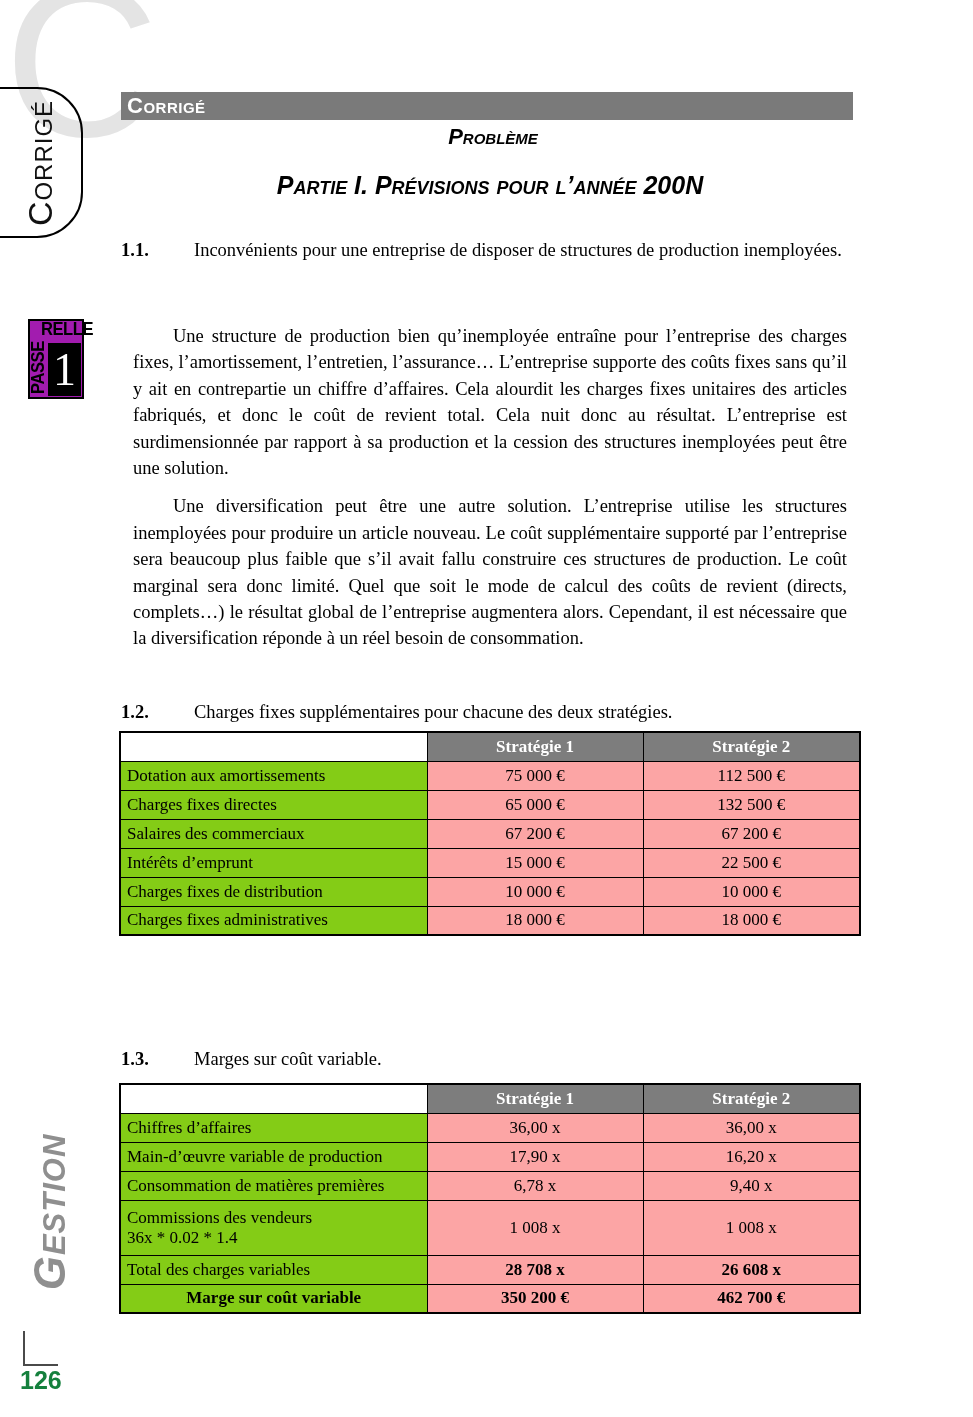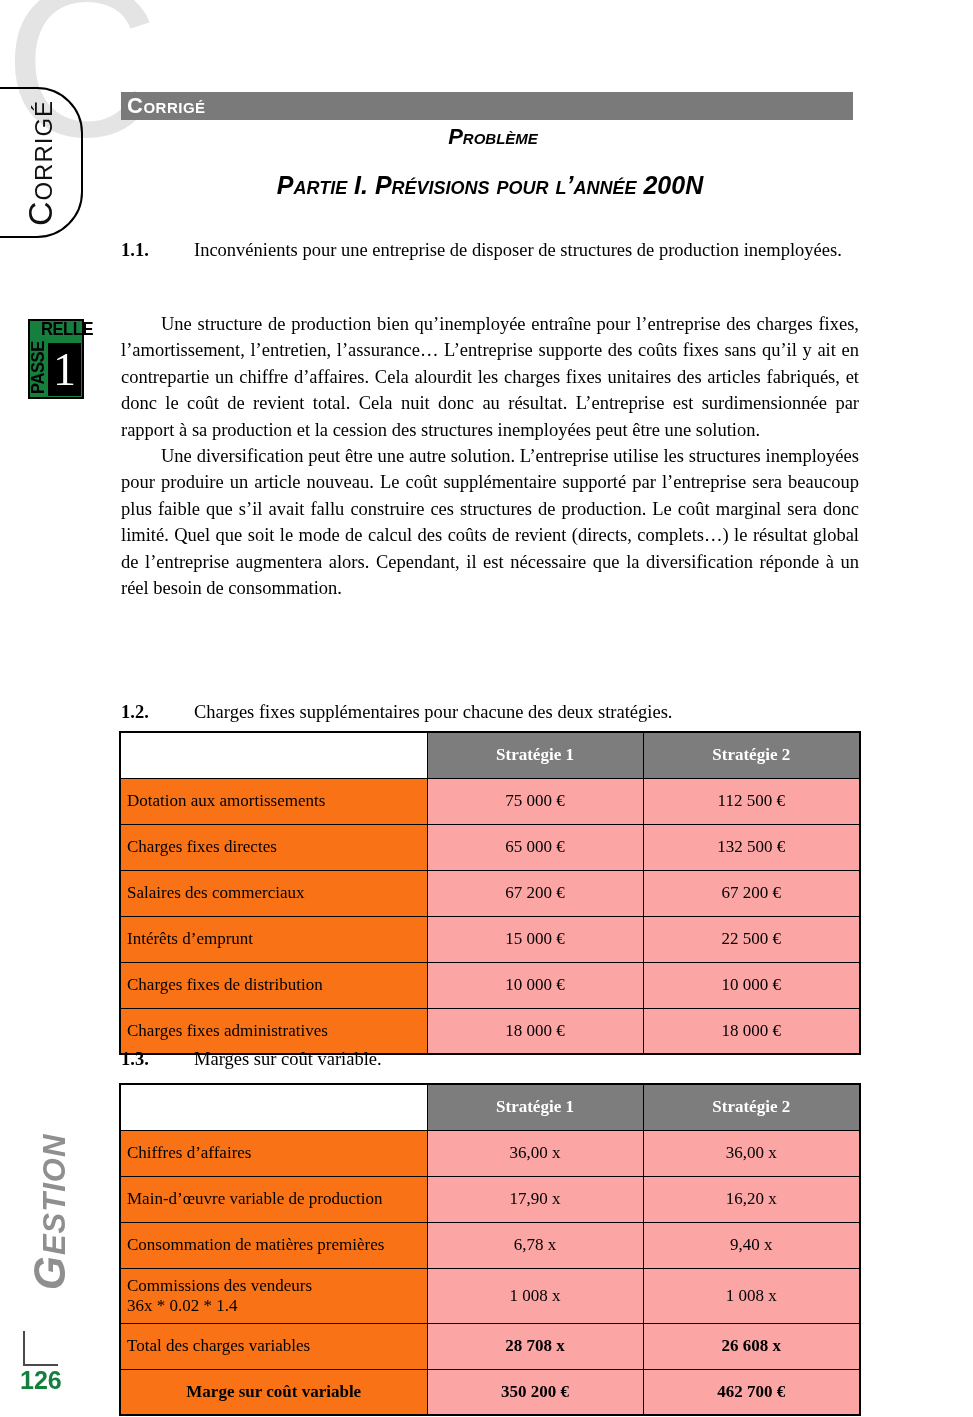--- a/index.html
+++ b/index.html
@@ -18,21 +18,21 @@
     border:2.5px solid #000;border-radius:0 46px 46px 0;z-index:1;background:transparent;
   }
   .corrige-tab .tab-text{
     position:absolute;left:50%;top:50%;
     transform:translate(-50%,-50%) rotate(-90deg);white-space:nowrap;
     font-family:"Liberation Sans",sans-serif;font-variant:small-caps;
     font-size:34px;font-weight:500;letter-spacing:1px;color:#111;
   }
   .badge{
     position:absolute;left:28px;top:319px;width:52px;height:76px;
-    border:2.5px solid #000;background:#15803d;z-index:2;
+    border:2.5px solid #000;background:#a21caf;z-index:2;
   }
   .badge .relle{
     position:absolute;top:-2px;left:11px;
     font-family:"Liberation Sans",sans-serif;font-weight:700;font-size:18px;
     letter-spacing:-0.5px;transform:scaleX(0.92);transform-origin:left top;
   }
   .badge .passe{
     position:absolute;left:-2px;bottom:1px;
     font-family:"Liberation Sans",sans-serif;font-weight:700;font-size:18px;
     letter-spacing:-0.5px;writing-mode:vertical-rl;transform:rotate(180deg) scaleY(0.92);
@@ -79,41 +79,41 @@
     font-weight:700;font-size:25px;
   }
   .sec{position:absolute;left:0;width:738px;display:flex;font-size:18.5px;line-height:27px;}
   .sec .secnum{width:73px;flex:0 0 73px;font-weight:700;}
   .sec .sectext{flex:1;text-align:justify;}
   .sec-11{top:237px;}
   .sec-12{top:699px;}
   .sec-13{top:1046px;}
   .paras{position:absolute;left:0;top:311px;width:738px;}
   .paras p{
-    margin:0;text-indent:40px;text-align:justify;font-size:18.5px;line-height:26.4px;
+    margin:12px;text-indent:40px;text-align:justify;font-size:18.5px;line-height:26.4px;
   }
   
   table.doc-table{
     position:absolute;left:-2px;width:740px;border-collapse:collapse;
     font-size:17px;table-layout:fixed;
   }
   .table-1{top:731px;}
   .table-2{top:1083px;}
   table.doc-table col.c0{width:307px;}
   table.doc-table col.c1{width:216px;}
   table.doc-table col.c2{width:217px;}
   table.doc-table th,table.doc-table td{
-    border:1.5px solid #000;padding:0 6px;height:46px;box-sizing:border-box;
+    border:1.5px solid #000;padding:0 6px;height:29px;box-sizing:border-box;
   }
   table.doc-table{border:2.5px solid #000;}
   table.doc-table th{
     background:#7d7d7d;color:#fff;font-weight:700;text-align:center;font-size:17px;
   }
   table.doc-table th.empty{background:#fff;}
-  table.doc-table td.label{background:#f97316;text-align:left;}
+  table.doc-table td.label{background:#84cc16;text-align:left;}
   table.doc-table td.label .sub{display:block;}
   table.doc-table td.val{background:#fca5a5;text-align:center;}
   table.doc-table td.bold{font-weight:700;}
   table.doc-table td.label.center-bold{text-align:center;font-weight:700;}
 </style>
 </head>
 <body>
 
 <div class="page">
 

